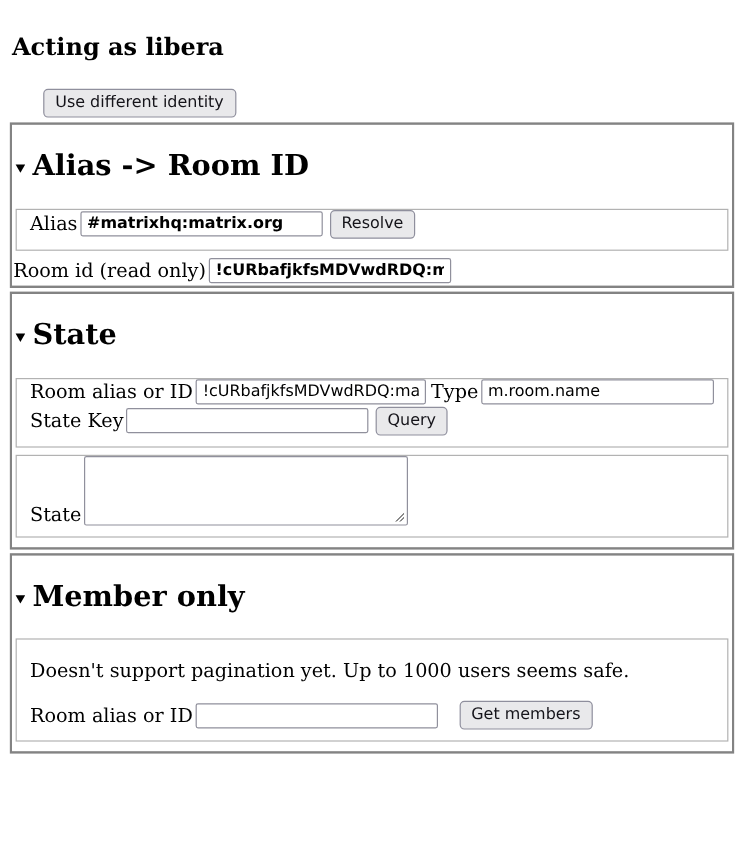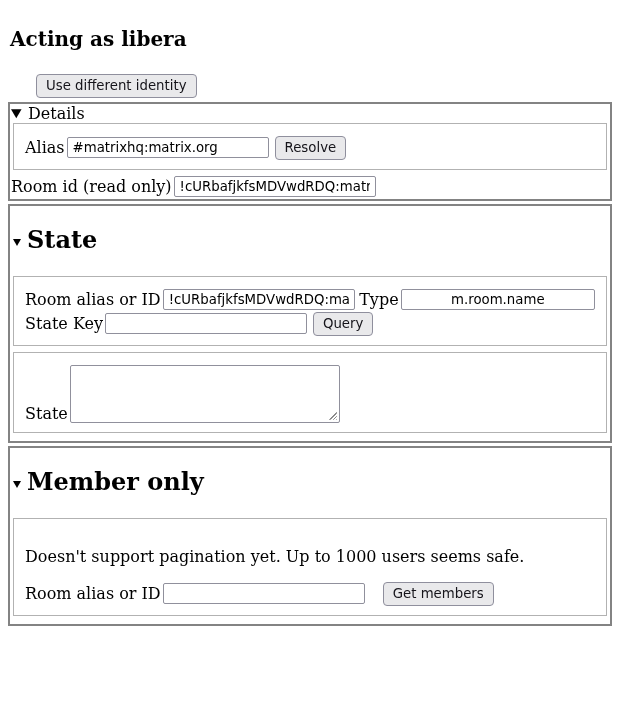--- a/index.html
+++ b/index.html
@@ -55,21 +55,21 @@
   h2.stitle {
     font-size: 24px;
     font-weight: bold;
     margin: 21px 0 22px 0;
     line-height: 1.12;
     font-family: "DejaVu Serif", serif;
   }
   fieldset.box {
     border: 1px solid #b2b2b2;
     margin: 0 2px 6px 2px;
-    padding: 12px 11px 9px 11px;
+    padding: 0 11px 9px 11px;
     min-width: 0;
   }
   .row {
     display: flex;
     align-items: center;
     margin-top: 2px;
   }
   .row:first-child { margin-top: 0; }
   .row label, .row .lbl { white-space: nowrap; }
   .row-bottom {
@@ -80,21 +80,21 @@
     font-family: "DejaVu Sans", sans-serif;
     font-size: 13.3px;
     color: #000000;
     background: #ffffff;
     border: 1.7px solid #90909c;
     border-radius: 2px;
     padding: 0 5px;
     height: 19px;
     margin-left: 2px;
   }
-  .w200 { width: 190px; }
+  .w200 { width: 190px; font-weight: bold; }
   .w195 { width: 190px; }
   .gap { margin-left: 6px; }
   .outrow { margin: 2px 0 0 0; }
   .ta-wrap { position: relative; margin-left: 2px; display: inline-block; }
   textarea.ta {
     display: block;
     width: 258px;
     height: 48px;
     font-family: "DejaVu Sans", sans-serif;
     font-size: 13.3px;
@@ -118,20 +118,24 @@
 </head>
 <body>
 
 <h1>Acting as libera</h1>
 
 <div class="toolbar">
   <button class="btn" type="button">Use different identity</button>
 </div>
 
 <details class="section" open="">
+  <summary>
+    <span class="tri"></span>
+    <h2 class="stitle">Alias -&gt; Room ID</h2>
+  </summary>
   <fieldset class="box">
     <div class="row">
       <label>Alias</label>
       <input class="txt w200" type="text" value="#matrixhq:matrix.org" style="">
       <button class="btn gap" type="button">Resolve</button>
     </div>
   </fieldset>
   <div class="row outrow">
     <label>Room id (read only)</label>
     <input class="txt w200" type="text" readonly="" value="!cURbafjkfsMDVwdRDQ:matrix." style="">
@@ -141,21 +145,21 @@
 <details class="section" open="">
   <summary>
     <span class="tri"></span>
     <h2 class="stitle">State</h2>
   </summary>
   <fieldset class="box">
     <div class="row">
       <label>Room alias or ID</label>
       <input class="txt w195" type="text" value="!cURbafjkfsMDVwdRDQ:matrix." style="">
       <label class="gap" style="margin-left:4px">Type</label>
-      <input class="txt" style="width: 192px; text-align: center;" type="text" value="m.room.name">
+      <input class="txt" style="width: 192px;" type="text" value="m.room.name">
     </div>
     <div class="row">
       <label>State Key</label>
       <input class="txt w200" type="text" value="" style="">
       <button class="btn gap" type="button">Query</button>
     </div>
   </fieldset>
   <fieldset class="box">
     <div class="row-bottom">
       <label>State</label>

